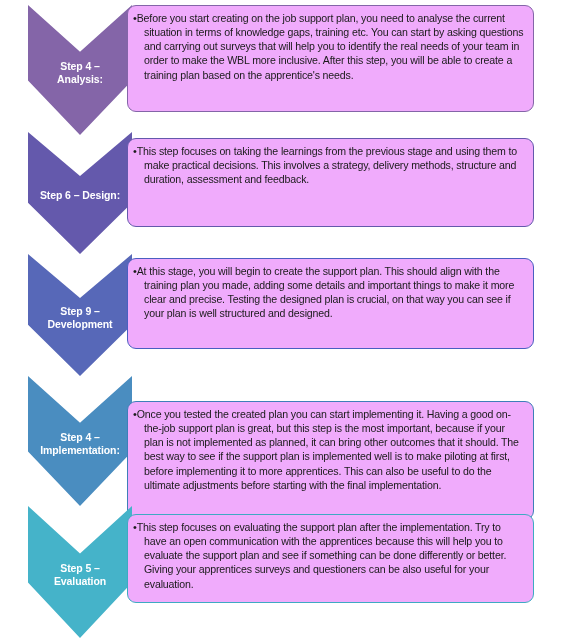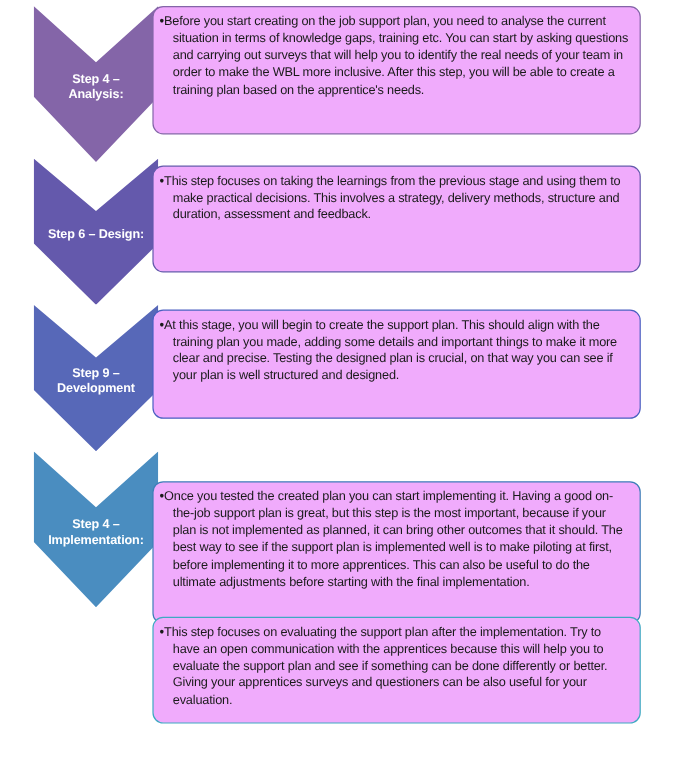--- a/index.html
+++ b/index.html
@@ -110,18 +110,22 @@
     <div class="chevron" style="height:130px;background:#4A8DC0;justify-content:center;">
       <div class="chevron-label">Step 4 –
 Implementation:</div>
     </div>
     <div class="desc-box" style="top:-3px;border-color:#3E7FB8;min-height:119px;margin-top:28px;">
       <p class="desc-text"><span class="bullet">•</span><span>Once you tested the created plan you can start implementing it. Having a good on-the-job support plan is great, but this step is the most important, because if your plan is not implemented as planned, it can bring other outcomes that it should.  The best way to see if the support plan is implemented well is to make piloting at first, before implementing it to more apprentices. This can also be useful to do the ultimate adjustments before starting with the final implementation.</span></p>
     </div>
   </div>
 
   <div class="step-row" style="top:506px;height:130px;">
+    <div class="chevron" style="height:132px;background:#45B3C9;">
+      <div class="chevron-label">Step 5 –
+Evaluation</div>
+    </div>
     <div class="desc-box" style="top:8px;border-color:#3EAAC2;min-height:89px;">
       <p class="desc-text"><span class="bullet">•</span><span>This step focuses on evaluating the support plan after the implementation. Try to have an open communication with the apprentices because this will help you to evaluate the support plan and see if something can be done differently or better. Giving your apprentices surveys and questioners can be also useful for your evaluation.</span></p>
     </div>
   </div>
 
 </div>
 
 </body></html>

